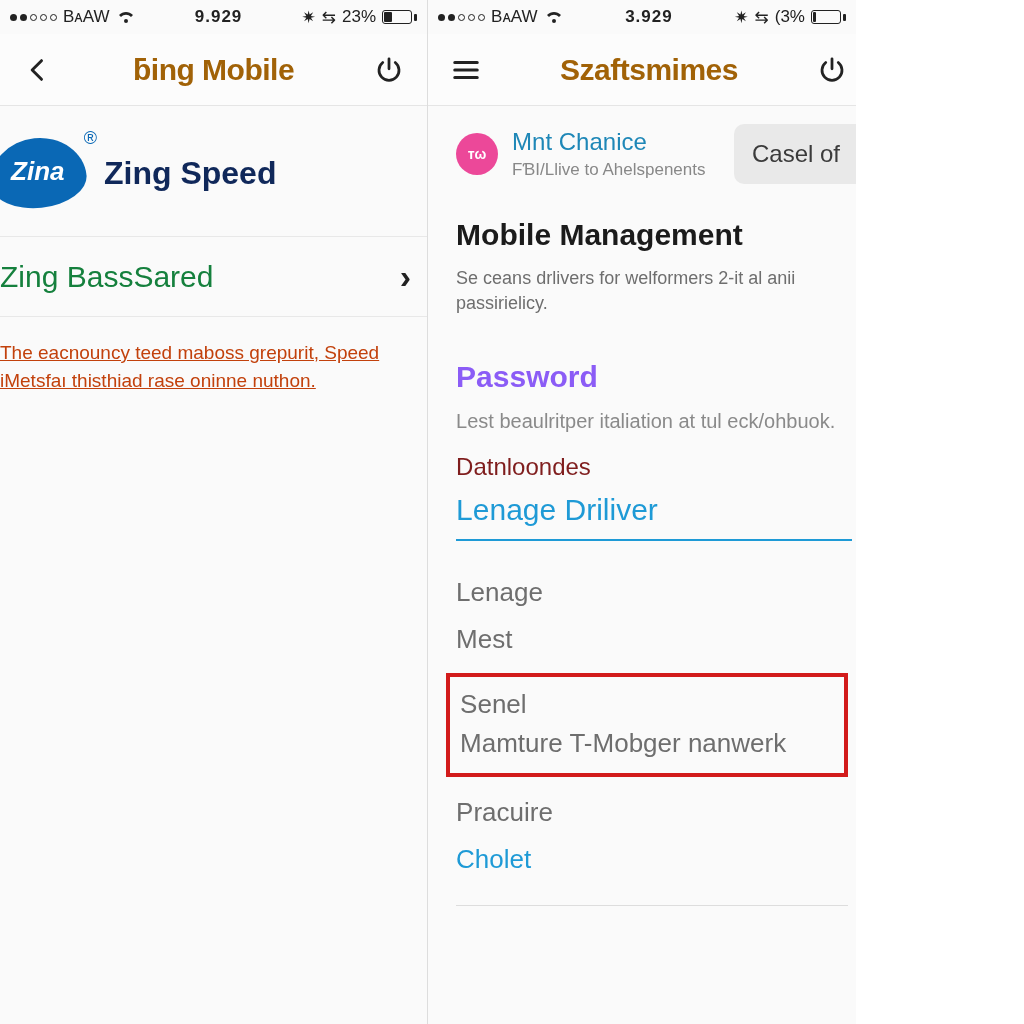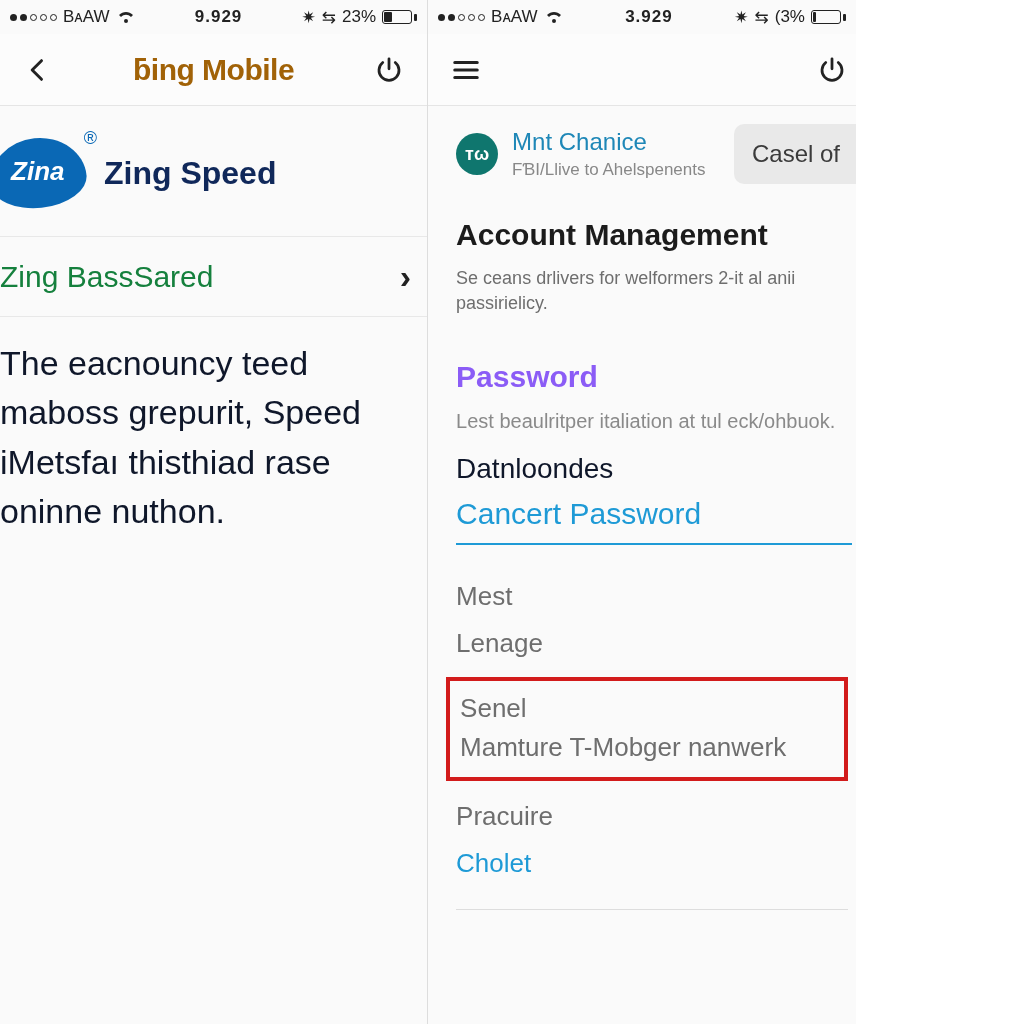--- a/index.html
+++ b/index.html
@@ -27,36 +27,36 @@
 
   
   .brand-row { display: flex; align-items: center; gap: 18px; padding: 32px 0 28px 0; }
   .logo { width: 96px; height: 70px; background: #0a68b5; border-radius: 50% 50% 50% 50% / 60% 60% 40% 40%; transform: rotate(-6deg); position: relative; display: flex; align-items: center; justify-content: center; margin-left: -10px; }
   .logo-text { color: #fff; font-size: 26px; font-weight: 700; font-style: italic; transform: rotate(6deg) translateY(-2px); }
   .reg { position: absolute; right: -14px; top: -4px; color: #0a68b5; font-size: 18px; transform: rotate(6deg); }
   .brand-label { font-size: 32px; font-weight: 700; color: #10285a; }
   .list-row { display: flex; align-items: center; justify-content: space-between; padding: 20px 16px 20px 0; border-top: 1px solid #e8e8e8; border-bottom: 1px solid #e8e8e8; }
   .list-row .label { font-size: 30px; color: #15803d; }
   .chev { font-size: 34px; color: #222; font-weight: 700; }
-  .desc { padding: 22px 18px 0 0; font-size: 34px; color: #0f172a; line-height: 1.45; }
+  .desc { padding: 22px 18px 0 0; font-size: 19px; color: #c2410c; line-height: 1.45; text-decoration: underline; }
 
   
   .content-r { padding: 0 0 0 28px; }
   .user-row { display: flex; align-items: center; justify-content: space-between; padding: 18px 0 8px 0; }
   .user-left { display: flex; align-items: center; gap: 14px; }
-  .avatar { width: 42px; height: 42px; border-radius: 50%; background: #0f766e; color: #fff; display: flex; align-items: center; justify-content: center; font-size: 18px; font-weight: 600; }
+  .avatar { width: 42px; height: 42px; border-radius: 50%; background: #ec4899; color: #fff; display: flex; align-items: center; justify-content: center; font-size: 14px; font-weight: 600; }
   .user-meta .name { color: #1e87b7; font-size: 24px; }
   .user-meta .sub { color: #888; font-size: 17px; margin-top: 4px; }
   .chip { background: #e9e9e9; border-radius: 10px 0 0 10px; padding: 16px 18px; font-size: 24px; color: #3b3b3b; margin-right: -2px; }
 
   .section-h { font-size: 30px; font-weight: 700; color: #1b1b1b; margin-top: 26px; }
   .section-sub { font-size: 18px; color: #6e6e6e; margin-top: 14px; line-height: 1.4; padding-right: 10px; }
   .pass-h { font-size: 30px; font-weight: 700; color: #8b5cf6; margin-top: 44px; }
   .pass-sub { font-size: 20px; color: #8a8a8a; margin-top: 16px; padding-right: 8px; }
-  .field-label { font-size: 28px; color: #0f172a; margin-top: 20px; }
+  .field-label { font-size: 24px; color: #7f1d1d; margin-top: 20px; }
   .field-value { font-size: 30px; color: #1e9ad6; margin-top: 12px; padding-bottom: 12px; border-bottom: 2px solid #1e9ad6; margin-right: 4px; }
 
   .plain-list { margin-top: 28px; margin-right: 4px; }
   .plain-item { font-size: 26px; color: #6e6e6e; padding: 8px 0; }
   .highlight-box { border: 4px solid #d21b1b; padding: 8px 10px 10px 10px; margin: 10px 4px 12px -10px; }
   .highlight-box .plain-item { padding: 4px 0; }
   .link-blue { color: #1e9ad6; }
   .thin-divider { height: 1px; background: #ddd; margin: 22px 4px 0 0; }
 
   svg { display: block; }
@@ -159,50 +159,51 @@
         </span>
       </div>
     </div>
 
     <div class="navbar">
       <div class="nav-btn">
         <svg width="30" height="30" viewBox="0 0 24 24">
             <path d="M3 6h18M3 12h18M3 18h18" stroke="#222" stroke-width="2.4" stroke-linecap="round"></path>
           </svg>
       </div>
+      <div class="nav-title">Szaftsmimes</div>
       <div class="nav-btn" style="margin-right:-14px;">
         <svg width="30" height="30" viewBox="0 0 24 24">
             <path d="M12 3v8M7 6a8 8 0 1010 0" stroke="#222" stroke-width="2.2" fill="none" stroke-linecap="round"></path>
           </svg>
       </div>
     </div>
 
     <div class="content-r">
       <div class="user-row">
         <div class="user-left">
           <div class="avatar">ᴛω</div>
           <div class="user-meta">
             <div class="name">Mnt Chanice</div>
             <div class="sub">FƁI/Llive to Ahelspenents</div>
           </div>
         </div>
         <div class="chip">Casel of</div>
       </div>
 
-      <div class="section-h">Account Management</div>
+      <div class="section-h">Mobile Management</div>
       <div class="section-sub">Se ceans drlivers for welformers 2-it al anii passirielicy.</div>
 
       <div class="pass-h">Password</div>
       <div class="pass-sub">Lest beaulritper italiation at tul eck/ohbuok.</div>
       <div class="field-label">Datnloondes</div>
-      <div class="field-value">Cancert Password</div>
+      <div class="field-value">Lenage Driliver</div>
 
       <div class="plain-list">
+        <div class="plain-item">Lenage</div>
         <div class="plain-item">Mest</div>
-        <div class="plain-item">Lenage</div>
         <div class="highlight-box">
           <div class="plain-item">Senel</div>
           <div class="plain-item">Mamture T-Mobger nanwerk</div>
         </div>
         <div class="plain-item">Pracuire</div>
         <div class="plain-item link-blue">Cholet</div>
         <div class="thin-divider"></div>
       </div>
     </div>
   </div>

